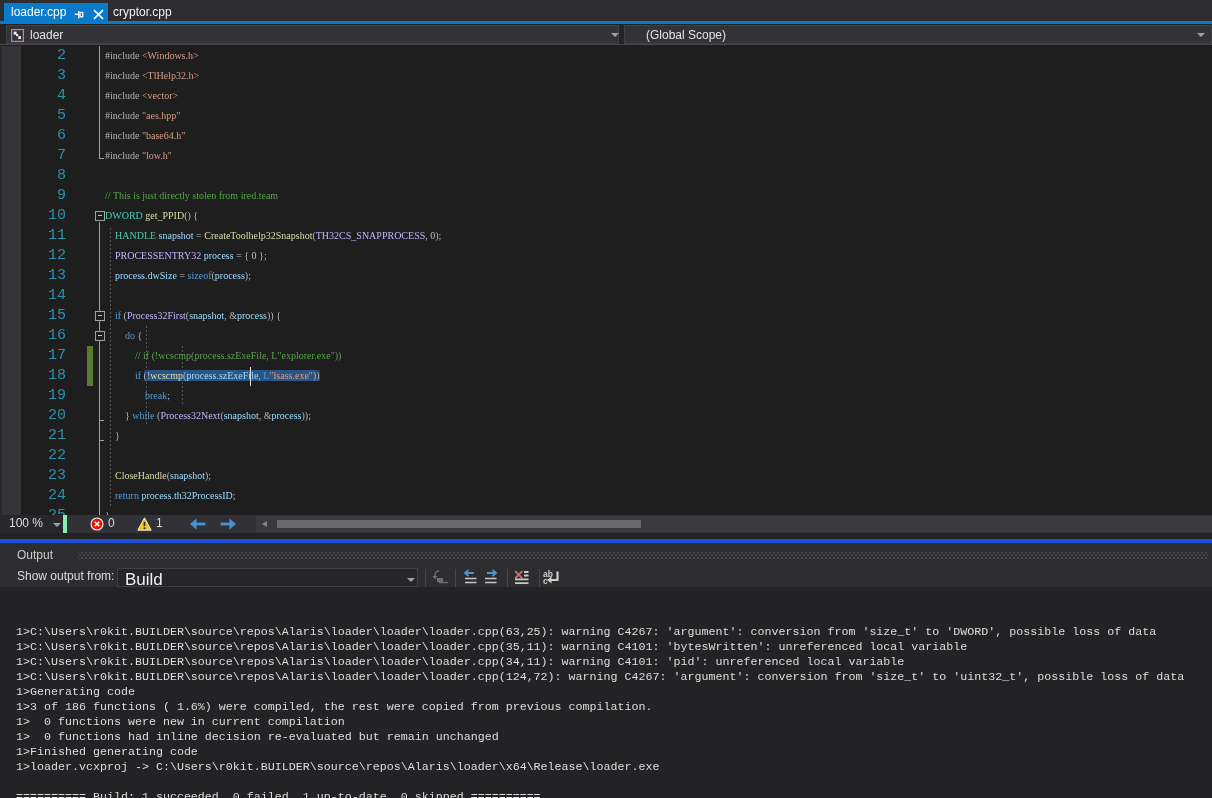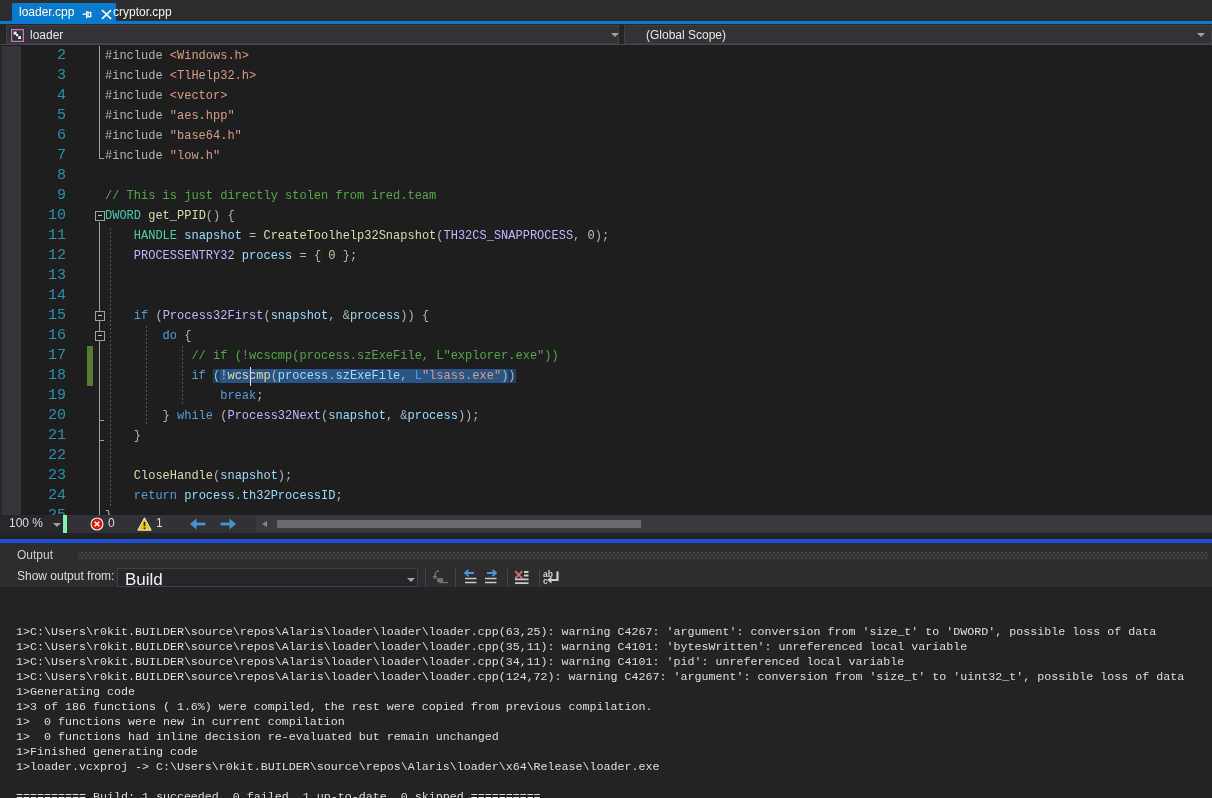--- a/index.html
+++ b/index.html
@@ -3,37 +3,37 @@
 <meta charset="utf-8">
 <style>
 * { margin:0; padding:0; box-sizing:border-box; }
 html,body { width:1212px; height:798px; background:#1e1e1e; overflow:hidden; }
 #root { position:absolute; left:0; top:0; width:1212px; height:798px; background:#1e1e1e;
   font-family:"Liberation Sans",sans-serif; }
 .abs { position:absolute; }
 
 #tabstrip { left:0; top:0; width:1212px; height:21px; background:#2d2d30; }
 #bluebar { left:0; top:21px; width:1212px; height:3px; background:#0a7acc; }
-#tab1 { left:12px; top:3px; width:104px; height:18px; background:#0a7acc; }
+#tab1 { left:4px; top:3px; width:104px; height:18px; background:#0a7acc; }
 #tab1 span { position:absolute; left:7px; top:2px; color:#ffffff; font-size:12px; }
 #tab2 { left:108px; top:3px; width:80px; height:18px; }
 #tab2 span { position:absolute; left:5px; top:2px; color:#f1f1f1; font-size:12px; }
 #navbar { left:0; top:24px; width:1212px; height:20px; background:#252526; }
 .combo { position:absolute; background:#333337; border:1px solid #3f3f46; }
 #nav1 { left:6px; top:1px; width:613px; height:19px; }
 #nav2 { left:624px; top:1px; width:588px; height:19px; }
 #navborder { left:0; top:44px; width:1212px; height:1px; background:#46464a; }
 .navtext { position:absolute; top:2px; color:#e4e4e4; font-size:12px; }
 .dna { position:absolute; width:0; height:0; border-left:4px solid transparent; border-right:4px solid transparent; border-top:4px solid #a0a0a5; }
 
 #editor { left:0; top:46px; width:1212px; height:469px; background:#1e1e1e; overflow:hidden; }
 #marginstrip { left:0; top:0; width:21px; height:469px; background:#343439; border-left:2px solid #29292d; }
 .ln { position:absolute; left:0; width:66px; text-align:right; font-family:"Liberation Mono",monospace;
   font-size:15px; line-height:20px; color:#2b91af; white-space:pre; }
-.cl { position:absolute; left:105px; font-family:Liberation Mono, monospace; font-size:12px;
+.cl { position:absolute; left:105px; font-family:Liberation Serif, serif; font-size:10px;
   line-height:20px; color:#dcdcdc; white-space:pre; }
 .k { color:#569cd6; } .t { color:#4ec9b0; } .m { color:#beb7ff; } .f { color:#dcdcaa; }
 .v { color:#9cdcfe; } .s { color:#d69d85; } .n { color:#b5cea8; } .c { color:#57a64a; }
 .p { color:#b4b4b4; } .pp { color:#b2b2b2; }
 .sel { background:#2a5484; } .selb { background:#1d4066; }
 .guide { position:absolute; width:1px; background:repeating-linear-gradient(to bottom,#56565c 0 2px,transparent 2px 4px); }
 .oline { position:absolute; width:1px; background:#a0a0a0; }
 .ofoot { position:absolute; height:1px; background:#a0a0a0; }
 .obox { position:absolute; left:95px; width:10px; height:10px; border:1px solid #a0a0a0; background:#1e1e1e; }
 .obox::after { content:""; position:absolute; left:2px; right:2px; top:3px; height:1px; background:#c0c0c0; }
@@ -147,20 +147,21 @@
     <div class="cl" style="top:0"><span class="pp">#include</span> <span class="s">&lt;Windows.h&gt;</span></div>
     <div class="cl" style="top:20px"><span class="pp">#include</span> <span class="s">&lt;TlHelp32.h&gt;</span></div>
     <div class="cl" style="top:40px"><span class="pp">#include</span> <span class="s">&lt;vector&gt;</span></div>
     <div class="cl" style="top:60px"><span class="pp">#include</span> <span class="s">"aes.hpp"</span></div>
     <div class="cl" style="top:80px"><span class="pp">#include</span> <span class="s">"base64.h"</span></div>
     <div class="cl" style="top:100px"><span class="pp">#include</span> <span class="s">"low.h"</span></div>
     <div class="cl" style="top:140px"><span class="c">// This is just directly stolen from ired.team</span></div>
     <div class="cl" style="top:160px"><span class="t">DWORD</span> <span class="f">get_PPID</span><span class="p">() {</span></div>
     <div class="cl" style="top:180px">    <span class="t">HANDLE</span> <span class="v">snapshot</span> <span class="p">=</span> <span class="f">CreateToolhelp32Snapshot</span><span class="p">(</span><span class="m">TH32CS_SNAPPROCESS</span><span class="p">,</span> <span class="n">0</span><span class="p">);</span></div>
     <div class="cl" style="top:200px">    <span class="m">PROCESSENTRY32</span> <span class="v">process</span> <span class="p">=</span> <span class="p">{</span> <span class="n">0</span> <span class="p">};</span></div>
+    <div class="cl" style="top:220px">    <span class="v">process</span><span class="p">.</span><span class="v">dwSize</span> <span class="p">=</span> <span class="k">sizeof</span><span class="p">(</span><span class="v">process</span><span class="p">);</span></div>
     <div class="cl" style="top:260px">    <span class="k">if</span> <span class="p">(</span><span class="m">Process32First</span><span class="p">(</span><span class="v">snapshot</span><span class="p">,</span> <span class="p">&amp;</span><span class="v">process</span><span class="p">))</span> <span class="p">{</span></div>
     <div class="cl" style="top:280px">        <span class="k">do</span> <span class="p">{</span></div>
     <div class="cl" style="top:300px">            <span class="c">// if (!wcscmp(process.szExeFile, L"explorer.exe"))</span></div>
     <div class="cl" style="top:320px">            <span class="k">if</span> <span class="selb"><span class="p">(</span></span><span class="sel"><span class="p">!</span><span class="f">wcscmp</span><span class="p">(</span><span class="v">process</span><span class="p">.</span><span class="v">szExeFile</span><span class="p">,</span> <span class="k">L</span><span class="s">"lsass.exe"</span><span class="p">)</span></span><span class="selb"><span class="p">)</span></span></div>
     <div class="cl" style="top:340px">                <span class="k">break</span><span class="p">;</span></div>
     <div class="cl" style="top:360px">        <span class="p">}</span> <span class="k">while</span> <span class="p">(</span><span class="m">Process32Next</span><span class="p">(</span><span class="v">snapshot</span><span class="p">,</span> <span class="p">&amp;</span><span class="v">process</span><span class="p">));</span></div>
     <div class="cl" style="top:380px">    <span class="p">}</span></div>
     <div class="cl" style="top:420px">    <span class="f">CloseHandle</span><span class="p">(</span><span class="v">snapshot</span><span class="p">);</span></div>
     <div class="cl" style="top:440px">    <span class="k">return</span> <span class="v">process</span><span class="p">.</span><span class="v">th32ProcessID</span><span class="p">;</span></div>
     <div class="cl" style="top:460px"><span class="p">}</span></div>

